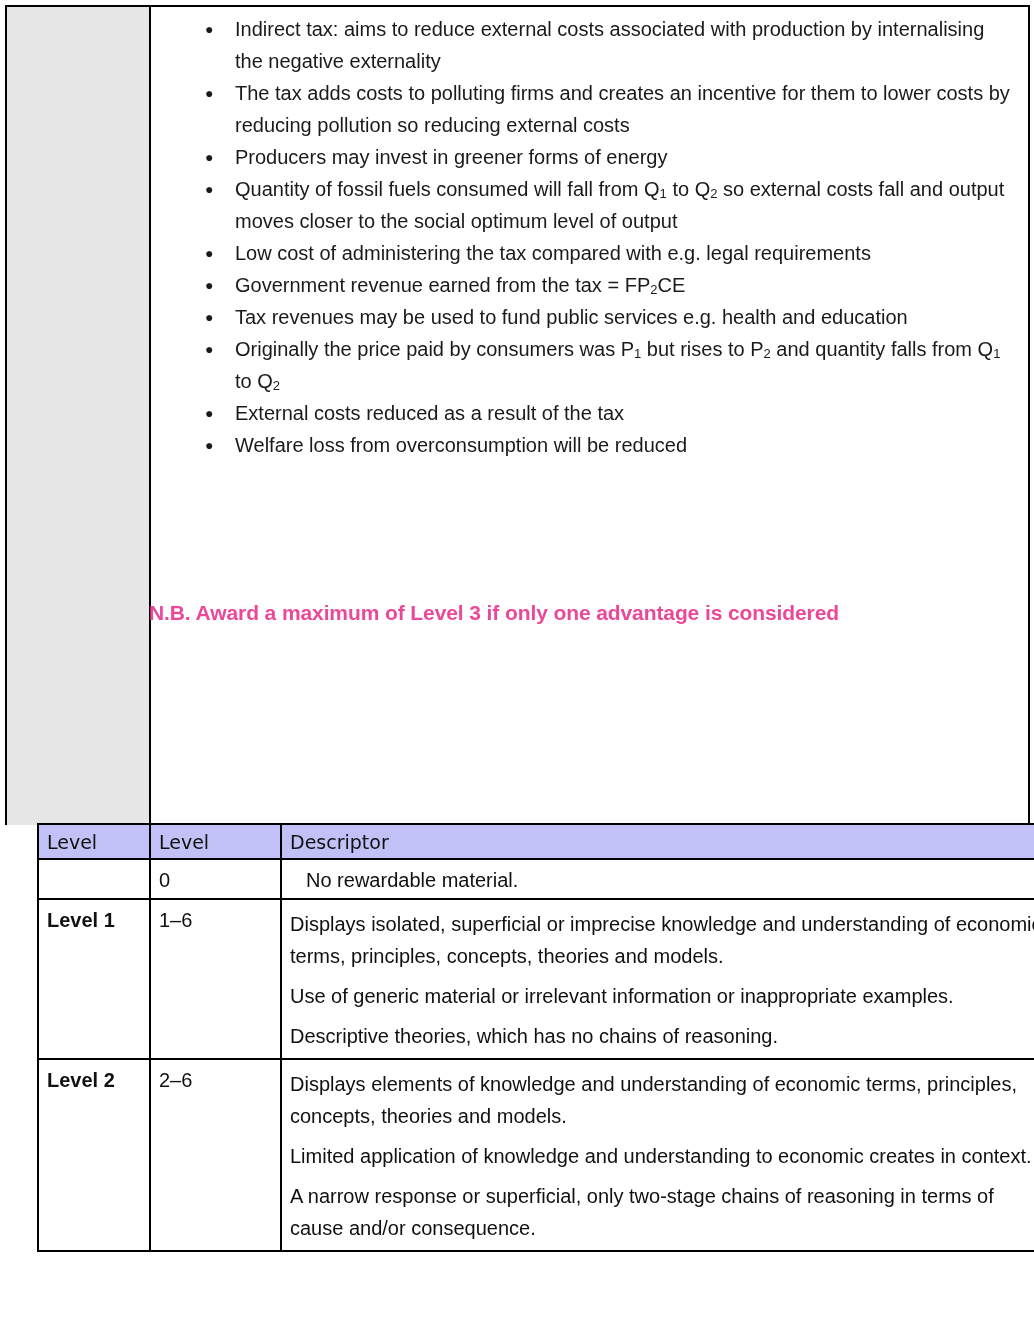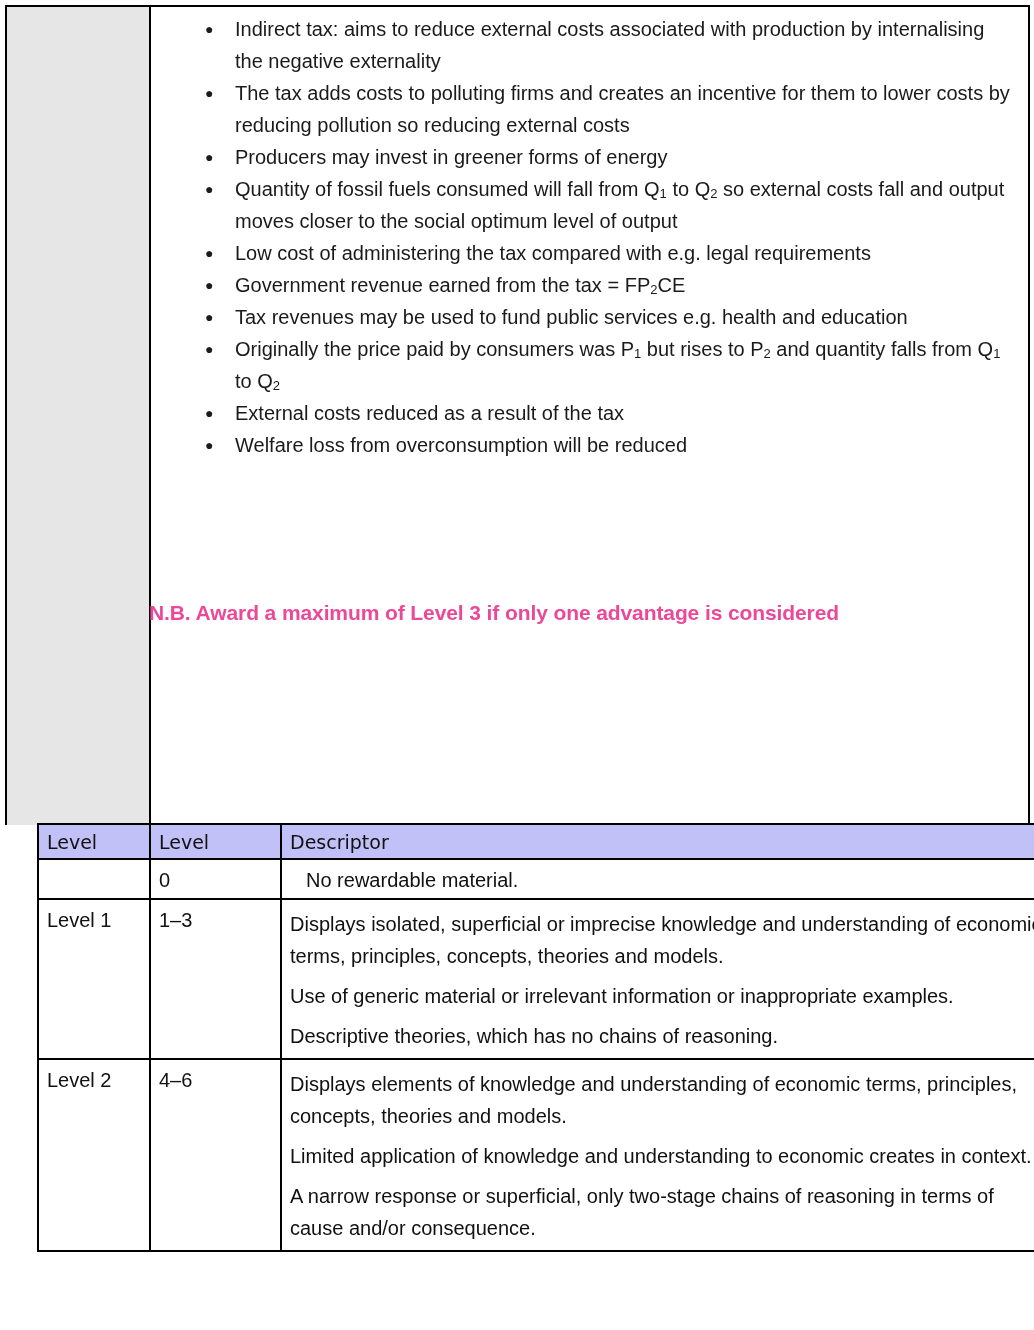--- a/index.html
+++ b/index.html
@@ -16,21 +16,21 @@
         font-family: Liberation Sans, sans-serif; letter-spacing: -0.1px; }
   sub { font-size: 13px; vertical-align: -2px; line-height: 0; }
 
   table.levels { position: absolute; left: 5px; top: 823px; width: 1023px; border-collapse: collapse; margin-left: 32px; }
   table.levels td, table.levels th { border: 2px solid #000; vertical-align: top; text-align: left;
         font-size: 20px; line-height: 32px; padding: 0 8px; }
   table.levels th { background: #c1c1f7; font-weight: normal; font-family: "DejaVu Sans", sans-serif;
         font-size: 19px; height: 32px; padding: 1px 8px 0 8px; }
   .col-level { width: 94px; }
   .col-mark { width: 113px; }
-  .lvl-name { font-weight: normal; }
+  .lvl-name { font-weight: bold; }
   .desc-p { margin: 0; padding: 4px 0 4px 0; }
   .desc-cell { padding-top: 4px !important; padding-bottom: 2px !important; }
 </style>
 </head>
 <body>
 
 <div class="top-table">
   <div class="gray-col"></div>
   <div class="content-col">
     <ul class="points" id="points">
@@ -60,30 +60,30 @@
   <tbody id="level-rows">
       <tr>
         <td class="col-level lvl-name desc-cell" style="padding-top: 0px;"></td>
         <td class="col-mark desc-cell" style="padding-top: 0px;">0</td>
         <td class="desc-cell" style="padding-top: 0px; padding-bottom: 0px; padding-left: 24px;">
           <p class="desc-p" style="padding: 0px;">No rewardable material.</p>
         </td>
       </tr>
       <tr>
         <td class="col-level lvl-name desc-cell">Level 1</td>
-        <td class="col-mark desc-cell">1–3</td>
+        <td class="col-mark desc-cell">1–6</td>
         <td class="desc-cell">
           <p class="desc-p">Displays isolated, superficial or imprecise knowledge and understanding of economic terms, principles, concepts, theories and models.</p>
           <p class="desc-p">Use of generic material or irrelevant information or inappropriate examples.</p>
           <p class="desc-p">Descriptive theories, which has no chains of reasoning.</p>
         </td>
       </tr>
       <tr>
         <td class="col-level lvl-name desc-cell">Level 2</td>
-        <td class="col-mark desc-cell">4–6</td>
+        <td class="col-mark desc-cell">2–6</td>
         <td class="desc-cell">
           <p class="desc-p">Displays elements of knowledge and understanding of economic terms, principles, concepts, theories and models.</p>
           <p class="desc-p">Limited application of knowledge and understanding to economic creates in context.</p>
           <p class="desc-p">A narrow response or superficial, only two-stage chains of reasoning in terms of cause and/or consequence.</p>
         </td>
       </tr>
     </tbody>
 </table>
 
 </body></html>

